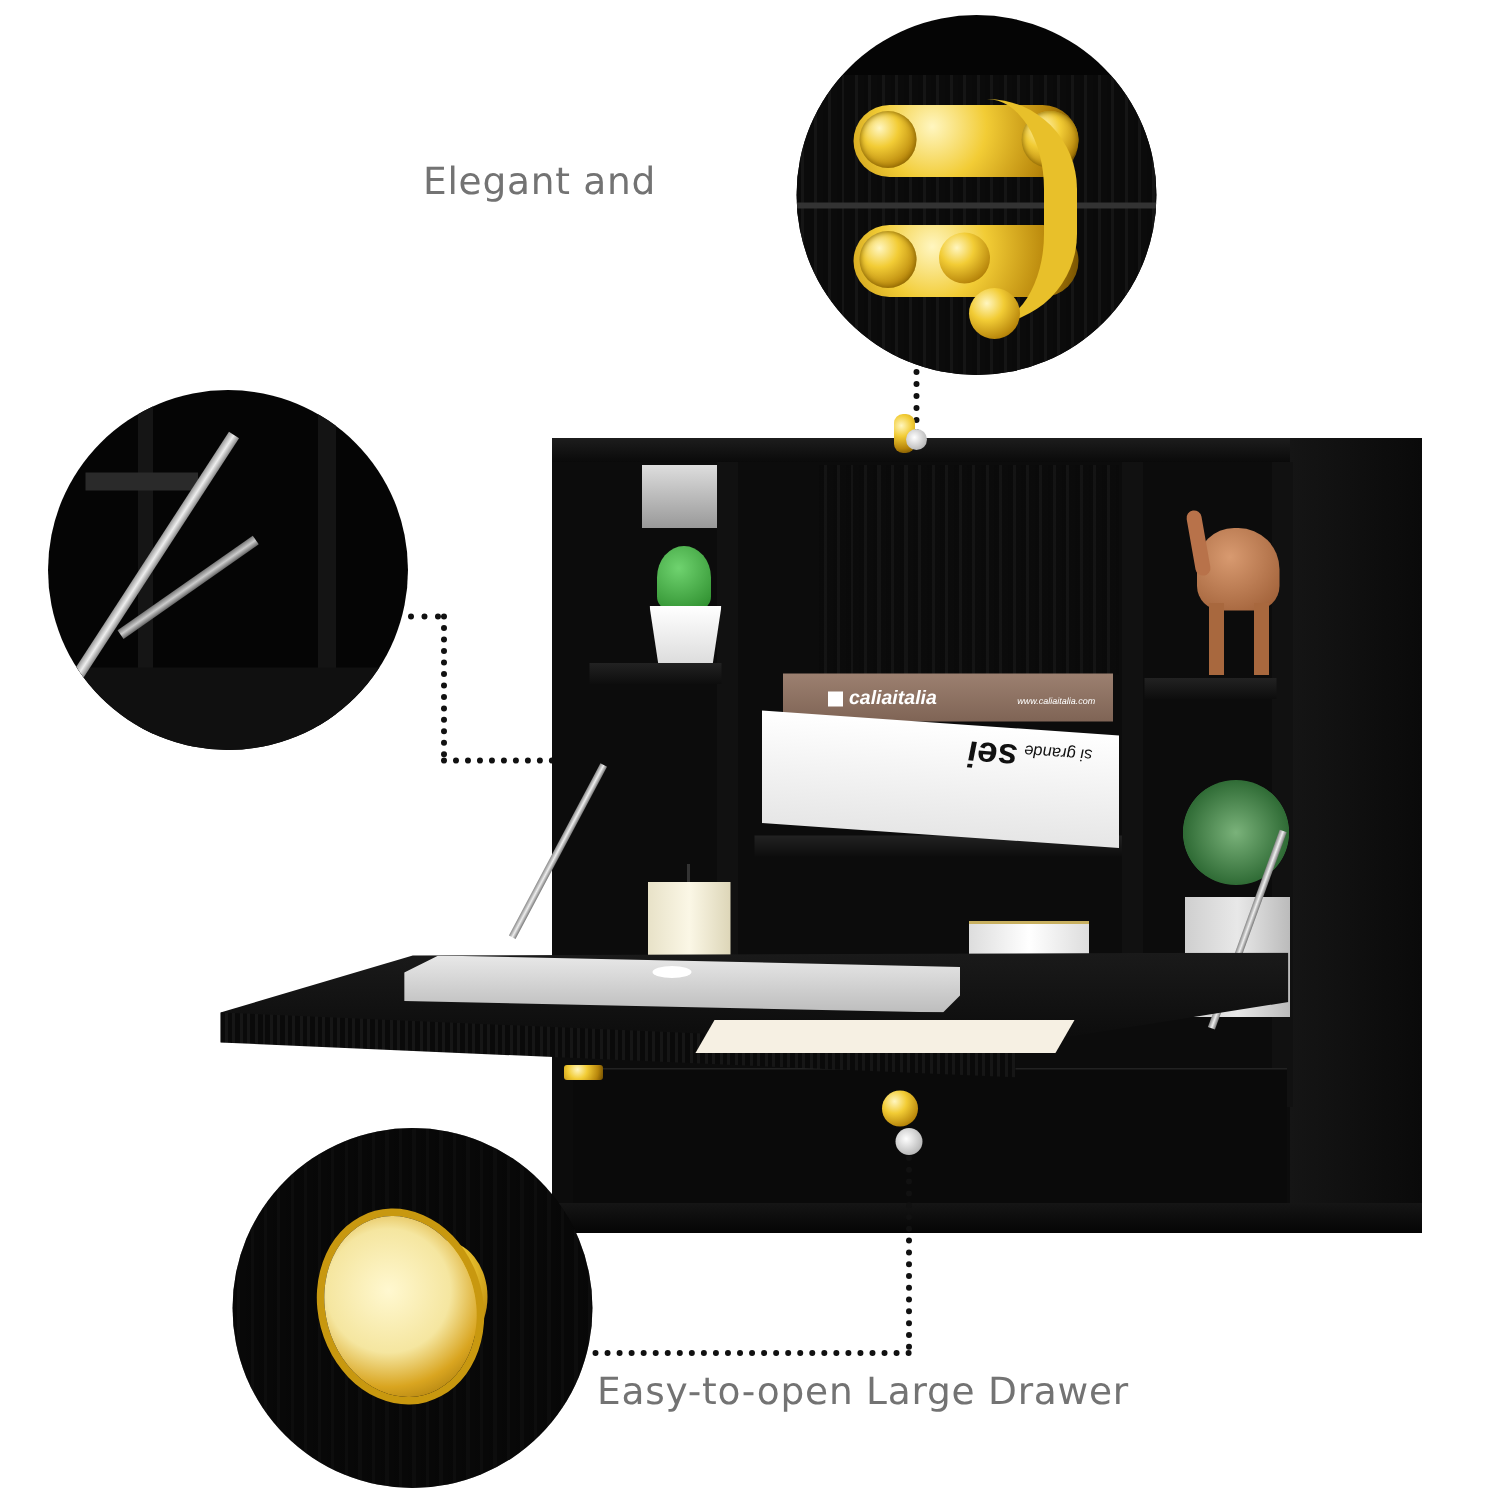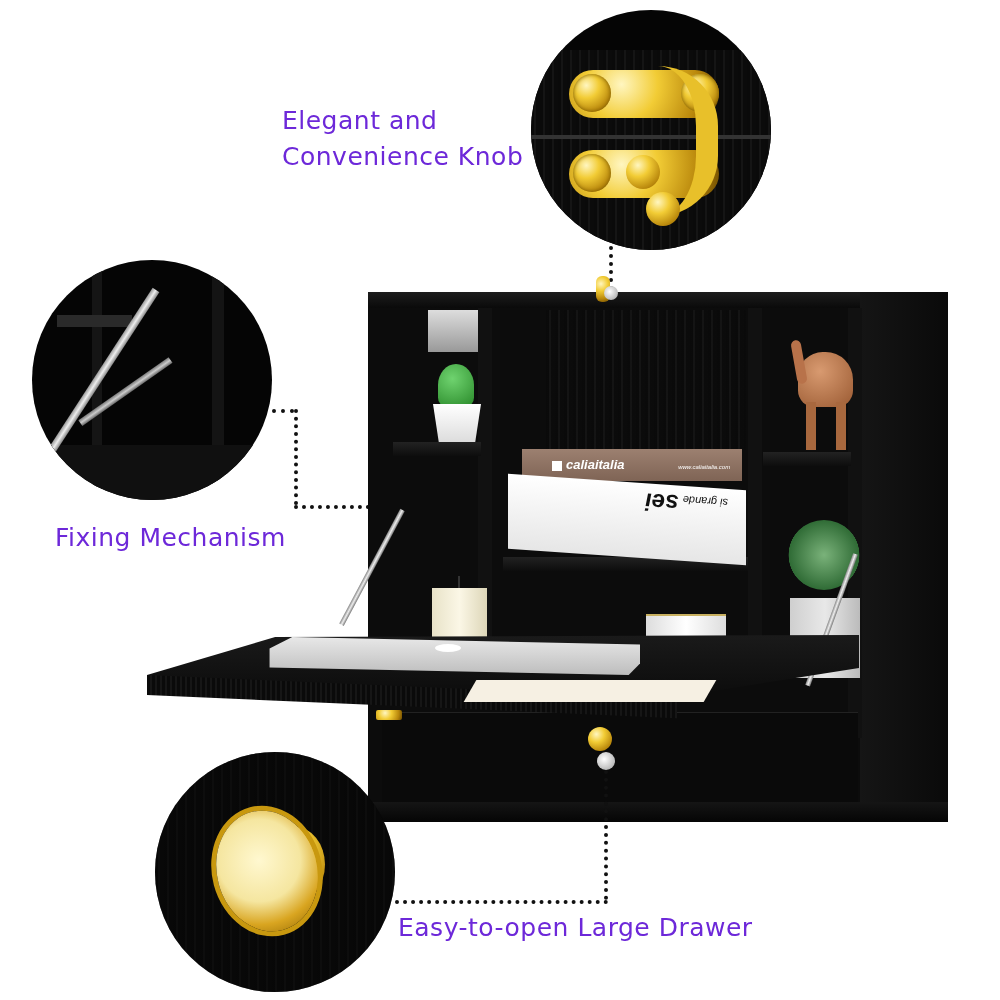--- a/index.html
+++ b/index.html
@@ -1,35 +1,34 @@
 <!DOCTYPE html>
 <html><head>
 <meta charset="utf-8">
 <style>
   html,body{margin:0;padding:0;background:#fff;}
   body{width:1000px;height:1000px;position:relative;overflow:hidden;font-family:"DejaVu Sans","Liberation Sans",sans-serif;}
   .abs{position:absolute;}
-  .label{position:absolute;color:#6d28d9;font-size:25px;line-height:36px;letter-spacing:0.5px;font-weight:400;white-space:nowrap;}
+  .label{position:absolute;color:#737373;font-size:25px;line-height:36px;letter-spacing:0.5px;font-weight:400;white-space:nowrap;text-align:right;}
   .circle{position:absolute;border-radius:50%;overflow:hidden;background:#050505;}
   .dots-h{position:absolute;height:0;border-top:4px dotted #111;}
   .dots-v{position:absolute;width:0;border-left:4px dotted #111;}
   .pin{position:absolute;width:18px;height:18px;border-radius:50%;background:radial-gradient(circle at 40% 40%,#fff,#bbb 70%,#888);}
   
   .cab{position:absolute;background:#0c0c0c;}
   .woodgrain{background:repeating-linear-gradient(90deg,#0a0a0a 0 3px,#151515 3px 5px,#0b0b0b 5px 9px);}
   .shelf{position:absolute;background:linear-gradient(#222,#0d0d0d);height:14px;}
   .divider{position:absolute;background:#111;width:14px;}
   .gold{background:radial-gradient(circle at 35% 30%,#fff6c0,#f2cc35 35%,#b8860b 75%,#6b4a00);}
 </style>
 </head>
 <body>
 
 <div class="label" style="left:282px;top:103px;">
   <div>Elegant and</div>
-  <div>Convenience Knob</div>
 </div>
 
 <div class="circle" style="left:531px;top:10px;width:240px;height:240px;">
   <div class="abs woodgrain" style="left:0;top:40px;width:240px;height:200px;"></div>
   <div class="abs" style="left:0;top:125px;width:240px;height:4px;background:#333;"></div>
 
   <div class="abs gold" style="left:38px;top:60px;width:150px;height:48px;border-radius:24px;"></div>
   <div class="abs gold" style="left:42px;top:64px;width:38px;height:38px;border-radius:50%;box-shadow:inset 0 0 4px #7a5a00;"></div>
   <div class="abs gold" style="left:150px;top:64px;width:38px;height:38px;border-radius:50%;box-shadow:inset 0 0 4px #7a5a00;"></div>
 
@@ -49,21 +48,20 @@
   <div class="abs" style="left:0;top:185px;width:240px;height:55px;background:#101010;"></div>
   <div class="abs" style="left:120px;top:30px;width:8px;height:200px;background:linear-gradient(90deg,#999,#eee,#888);transform:rotate(33deg);transform-origin:top;"></div>
   <div class="abs" style="left:135px;top:100px;width:7px;height:110px;background:linear-gradient(90deg,#777,#ccc,#666);transform:rotate(55deg);transform-origin:top;"></div>
 </div>
 <div class="dots-h" style="left:272px;top:409px;width:22px;"></div>
 <div class="dots-v" style="left:294px;top:409px;height:96px;"></div>
 <div class="dots-h" style="left:294px;top:505px;width:100px;"></div>
 <div class="pin" style="left:392px;top:495px;"></div>
 
 <div class="label" style="left:55px;top:520px;">
-  <div>Fixing Mechanism</div>
 </div>
 
 <div class="cab" style="left:368px;top:292px;width:580px;height:530px;">
 
   <div class="abs" style="left:0;top:0;width:580px;height:16px;background:linear-gradient(#1d1d1d,#0a0a0a);"></div>
 
   <div class="abs" style="left:492px;top:0;width:88px;height:530px;background:linear-gradient(90deg,#151515,#0a0a0a);"></div>
 
   <div class="abs woodgrain" style="left:178px;top:18px;width:200px;height:140px;opacity:0.9;"></div>
 

